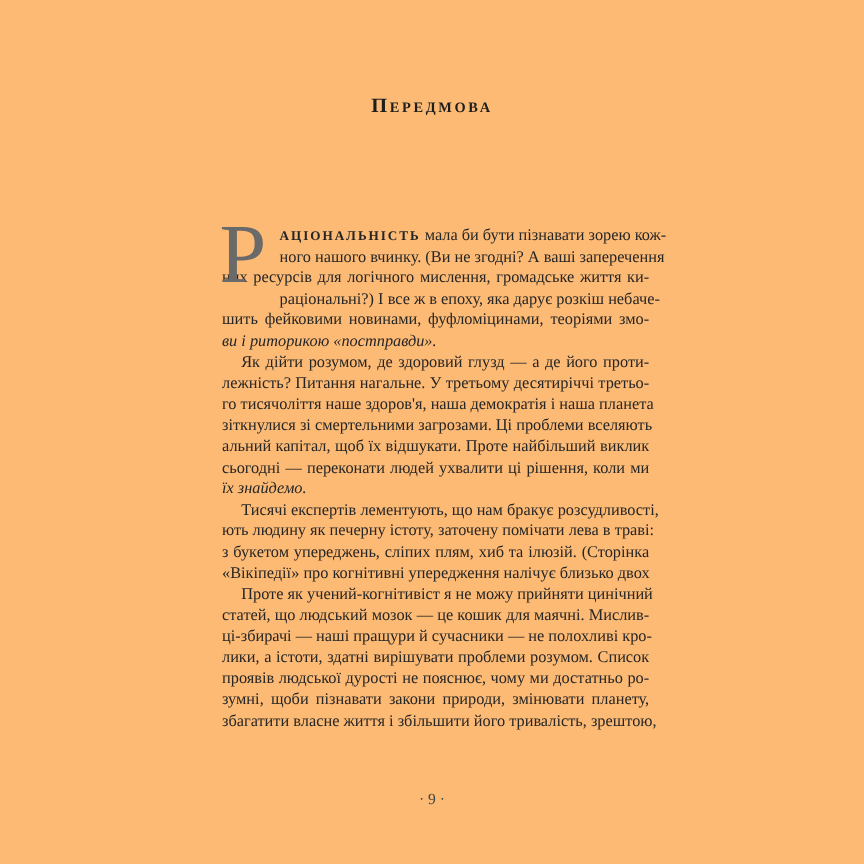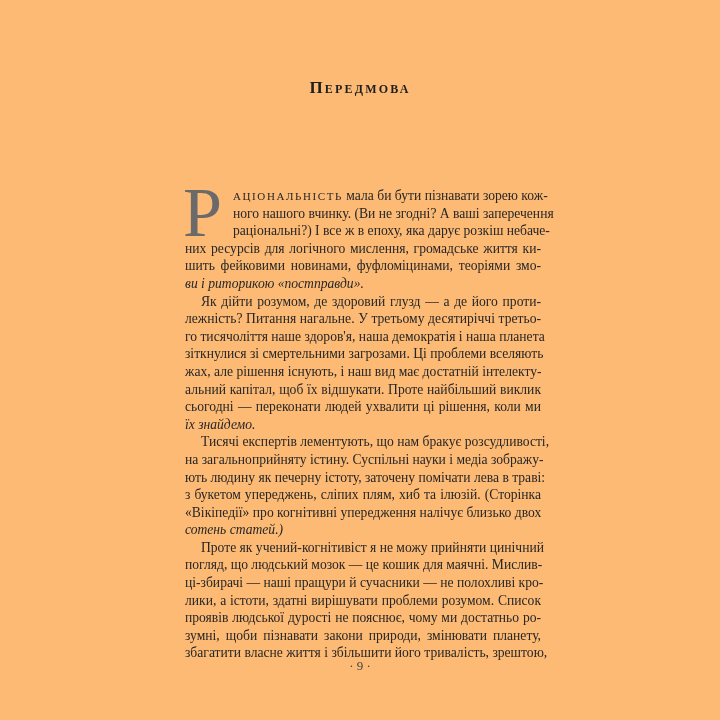--- a/index.html
+++ b/index.html
@@ -24,60 +24,57 @@
   }
   .line { display: block; white-space: nowrap; text-align: justify; text-align-last: justify; height: 17.6px; overflow: visible; }
   .line.last { text-align-last: left; font-style: italic; }
   .line.indent { padding-left: 16px; }
   .line.dc { padding-left: 48px; }
   .dropcap {
     position: absolute; left: -2px; top: -4px;
     font-family: "Liberation Serif", "DejaVu Serif", serif;
     font-size: 70px; line-height: 60px; color: #6a6a6a;
   }
-  .smallcaps { font-weight: normal; letter-spacing: 1.6px; font-size: 11px; text-transform: uppercase; }
+  .smallcaps { font-weight: bold; letter-spacing: 1.6px; font-size: 11px; text-transform: uppercase; }
   .page-number {
     position: absolute; top: 658px; left: 0; width: 720px; text-align: center;
     font-family: "Liberation Serif", "DejaVu Serif", serif; font-size: 13px; color: #444;
   }
 </style>
 </head>
 <body>
 
 <div class="page">
   <div class="title">Передмова</div>
 
   <div class="body-text">
     <span class="dropcap">Р</span>
 
     <span class="line dc"><span class="smallcaps">аціональність</span><span> мала би бути пізнавати зорею кож-</span></span>
     <span class="line dc">ного нашого вчинку. (Ви не згодні? А ваші заперечення</span>
+    <span class="line">них ресурсів для логічного мислення, громадське життя ки-</span>
     <span class="line dc">раціональні?) І все ж в епоху, яка дарує розкіш небаче-</span>
-    <span class="line">них ресурсів для логічного мислення, громадське життя ки-</span>
     <span class="line">шить фейковими новинами, фуфломіцинами, теоріями змо-</span>
     <span class="line last">ви і риторикою «постправди».</span>
 
     <span class="line indent">Як дійти розумом, де здоровий глузд — а де його проти-</span>
     <span class="line">лежність? Питання нагальне. У третьому десятиріччі третьо-</span>
     <span class="line">го тисячоліття наше здоров'я, наша демократія і наша планета</span>
     <span class="line">зіткнулися зі смертельними загрозами. Ці проблеми вселяють</span>
-    <span class="line">жах, але рішення існують, і наш вид має достатній інтелекту-</span>
     <span class="line">альний капітал, щоб їх відшукати. Проте найбільший виклик</span>
     <span class="line">сьогодні — переконати людей ухвалити ці рішення, коли ми</span>
     <span class="line last">їх знайдемо.</span>
 
     <span class="line indent">Тисячі експертів лементують, що нам бракує розсудливості,</span>
-    <span class="line">на загальноприйняту істину. Суспільні науки і медіа зображу-</span>
     <span class="line">ють людину як печерну істоту, заточену помічати лева в траві:</span>
     <span class="line">з букетом упереджень, сліпих плям, хиб та ілюзій. (Сторінка</span>
     <span class="line">«Вікіпедії» про когнітивні упередження налічує близько двох</span>
-    <span class="line last">сотень статей.)</span>
 
     <span class="line indent">Проте як учений-когнітивіст я не можу прийняти цинічний</span>
-    <span class="line">погляд, що людський мозок — це кошик для маячні. Мислив-</span>
+    <span class="line">статей, що людський мозок — це кошик для маячні. Мислив-</span>
     <span class="line">ці-збирачі — наші пращури й сучасники — не полохливі кро-</span>
     <span class="line">лики, а істоти, здатні вирішувати проблеми розумом. Список</span>
     <span class="line">проявів людської дурості не пояснює, чому ми достатньо ро-</span>
     <span class="line">зумні, щоби пізнавати закони природи, змінювати планету,</span>
     <span class="line">збагатити власне життя і збільшити його тривалість, зрештою,</span>
   </div>
 
   <div class="page-number">· 9 ·</div>
 </div>
 

